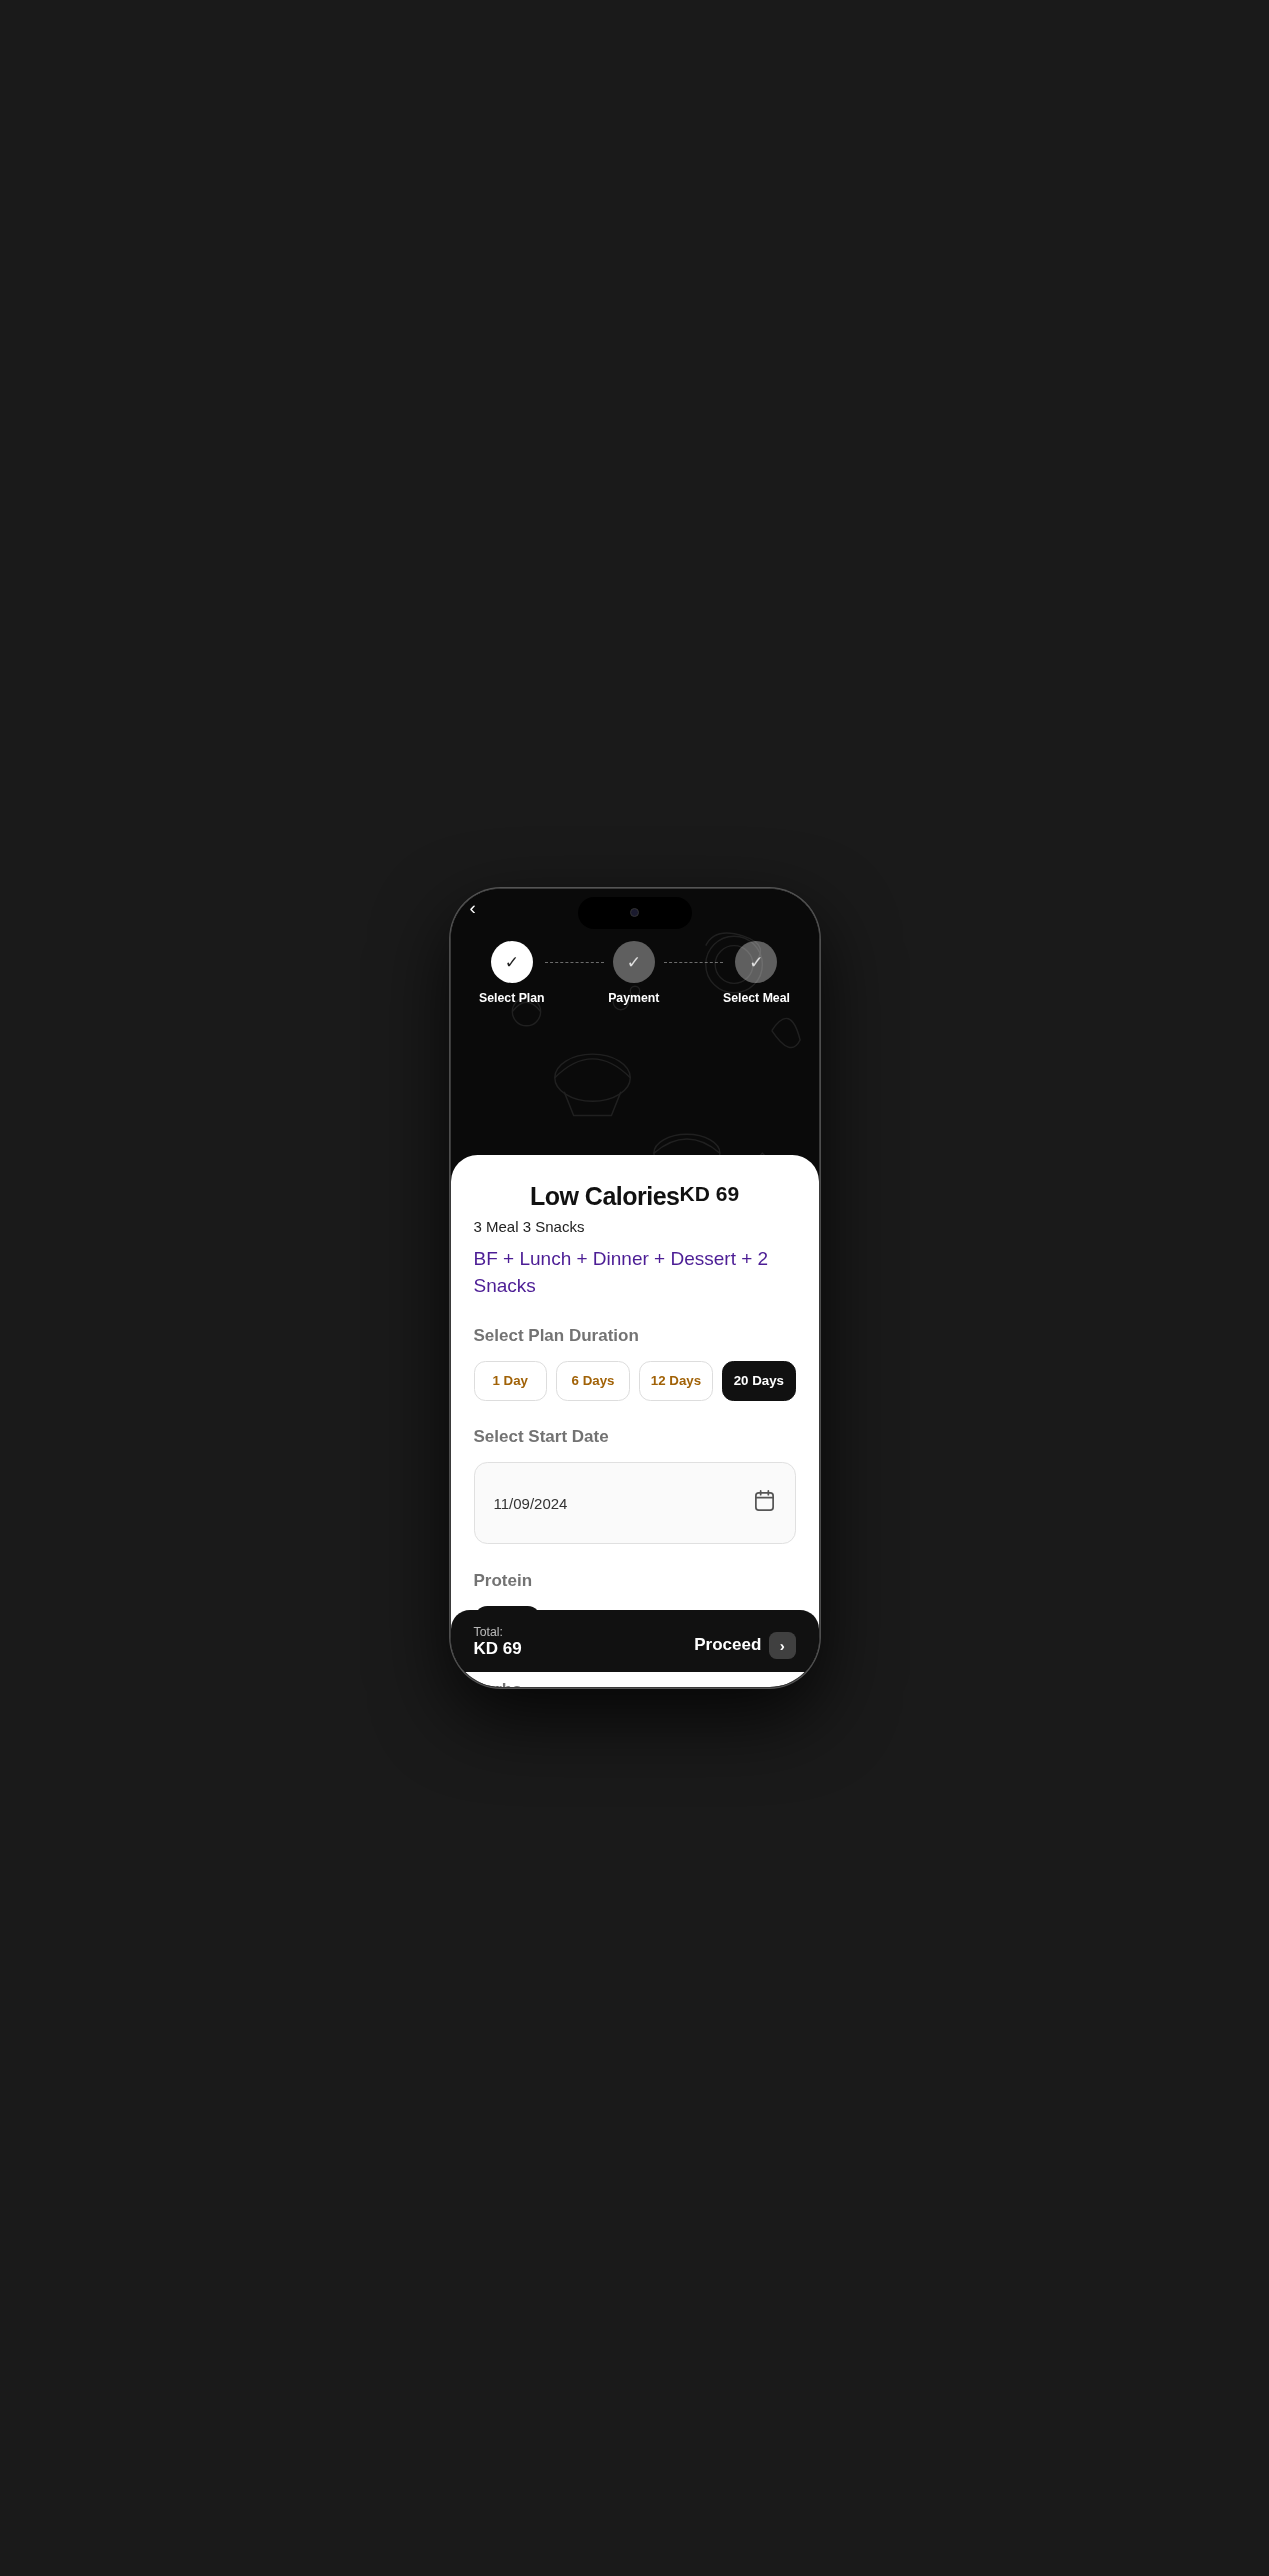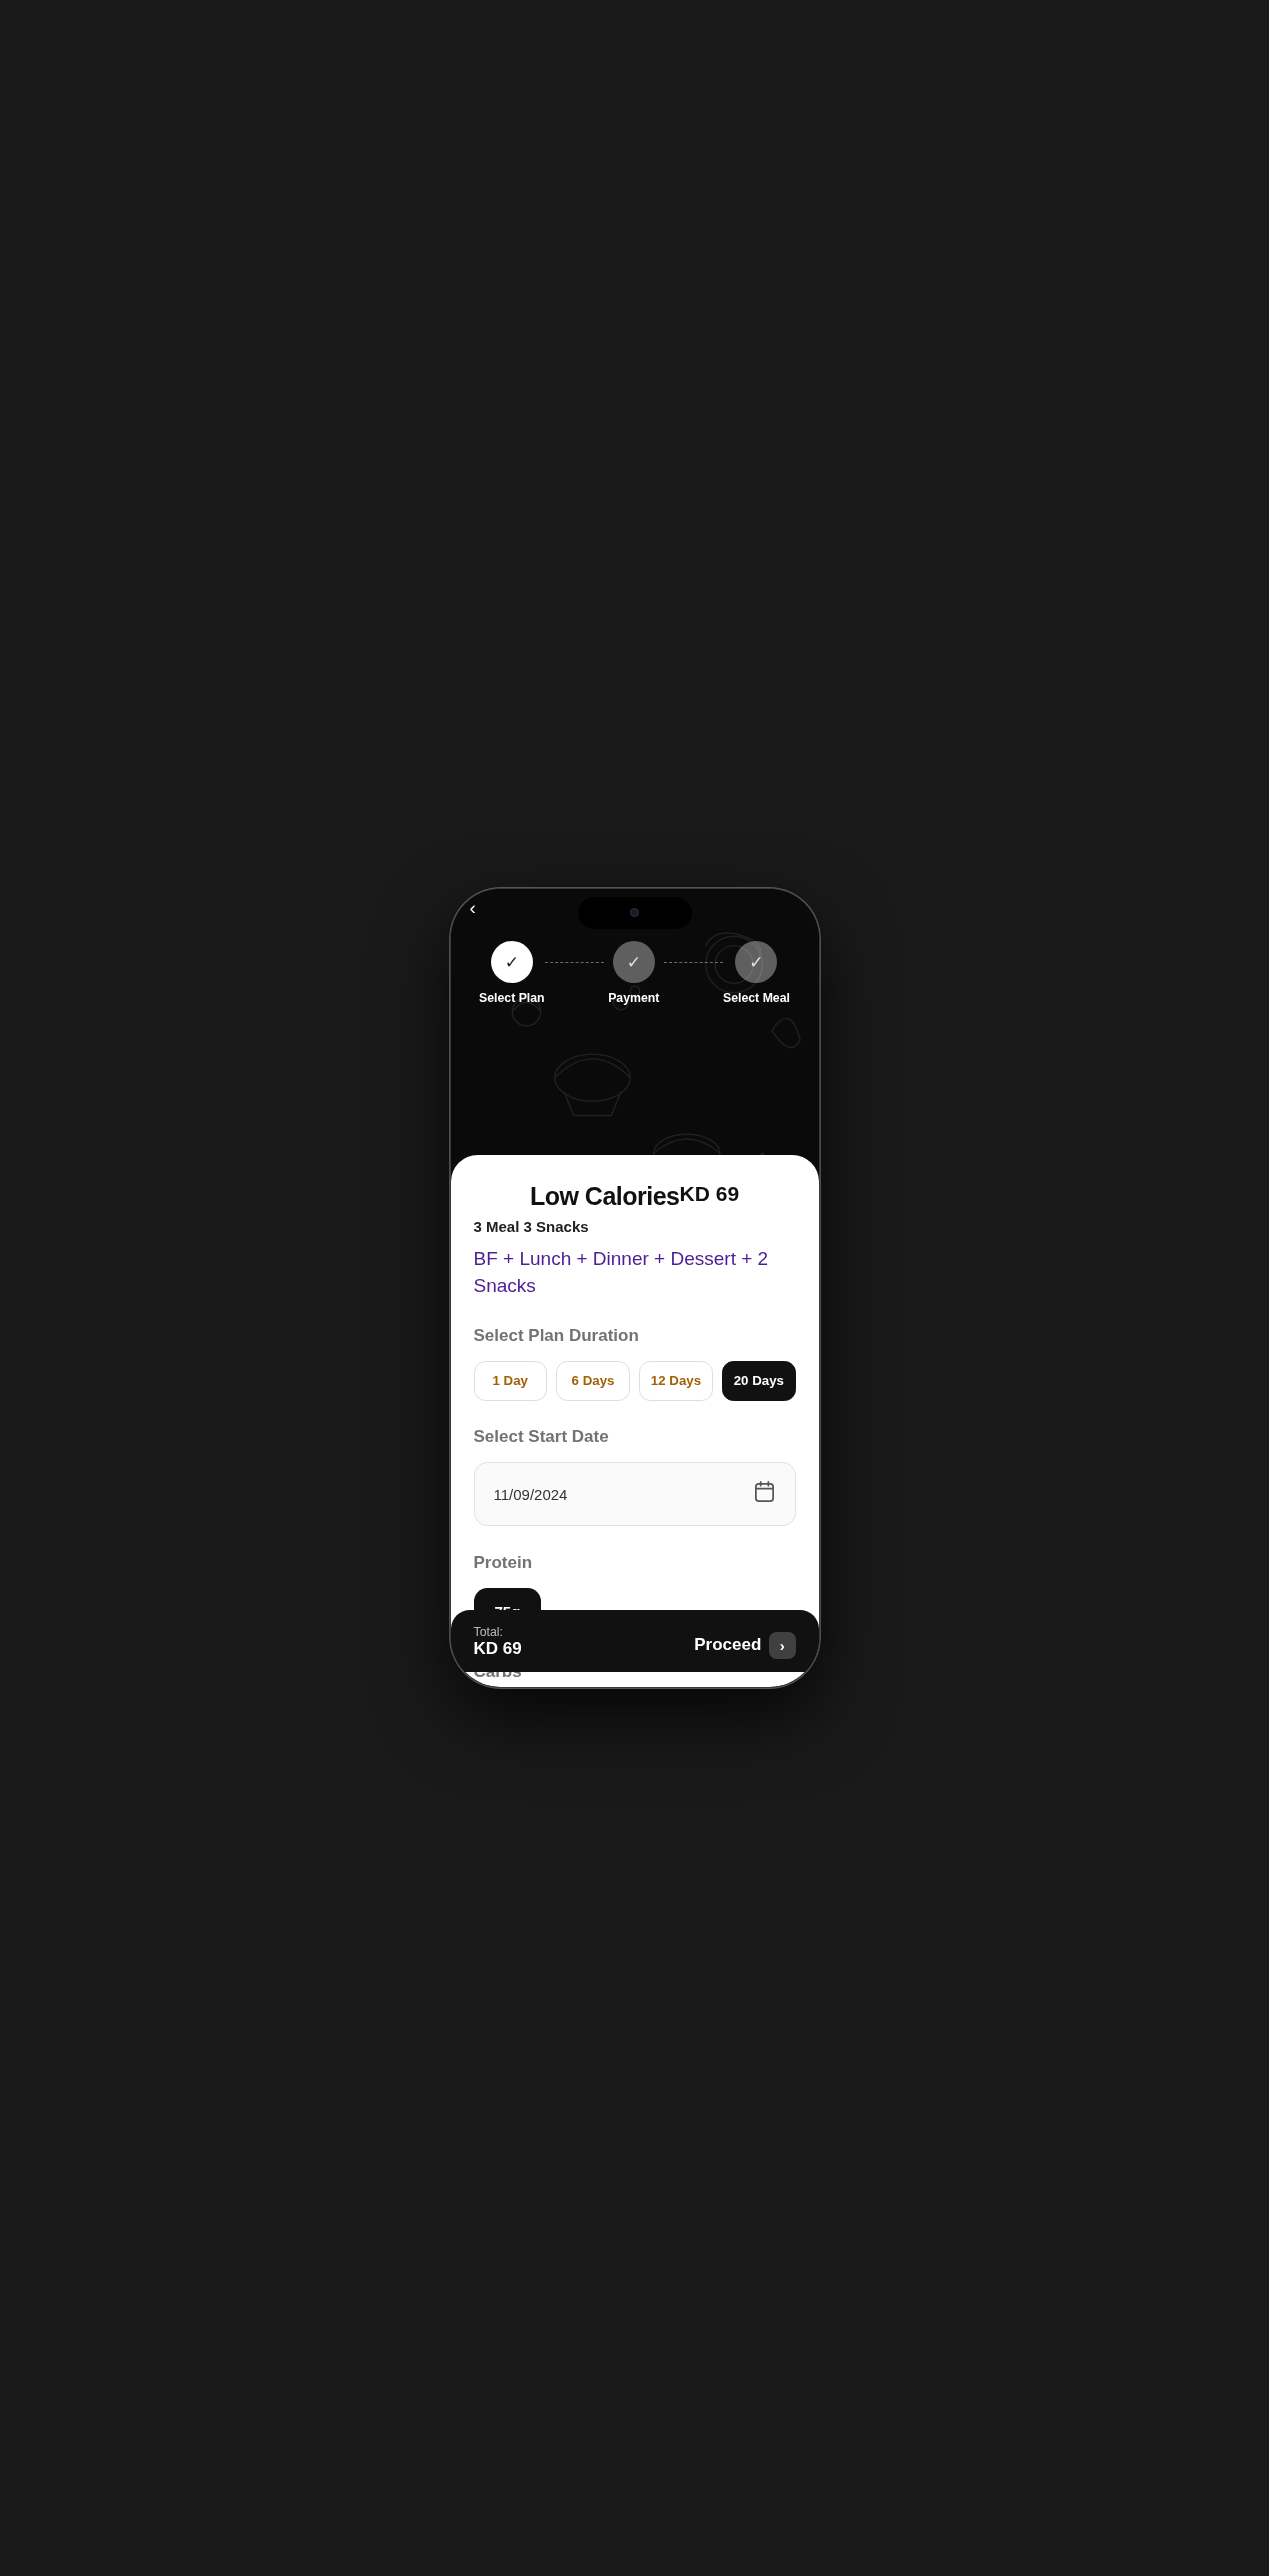--- a/index.html
+++ b/index.html
@@ -261,21 +261,21 @@
     }
 
     .plan-price {
       font-size: 21px;
       font-weight: 800;
       color: #111;
     }
 
     .plan-subtitle {
       font-size: 15px;
-      font-weight: 700;
+      font-weight: 400;
       color: #222;
       margin-bottom: 7.6px;
     }
 
     .plan-desc {
       font-size: 19px;
       color: #4c1d95;
       margin-bottom: 26.6px;
       line-height: 1.4;
       margin-top: 11px;
@@ -316,21 +316,21 @@
       color: white;
       border-color: #111;
     }
 
     
     .date-input-wrapper {
       position: relative;
       margin-bottom: 26.6px;
       border: 1.4px solid #e0e0e0;
       border-radius: 13.3px;
-      padding: 17px 19px;
+      padding: 26px 19px;
       display: flex;
       align-items: center;
       justify-content: space-between;
       background: #fafafa;
     }
 
     .date-value {
       font-size: 15px;
       color: #333;
       font-weight: 500;

